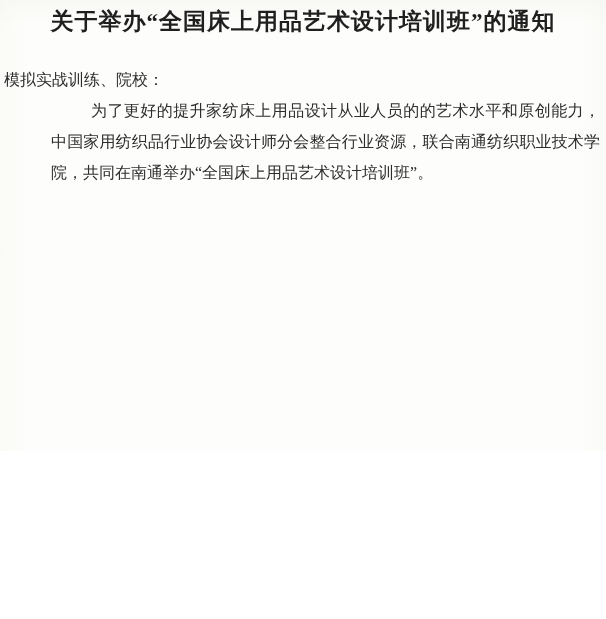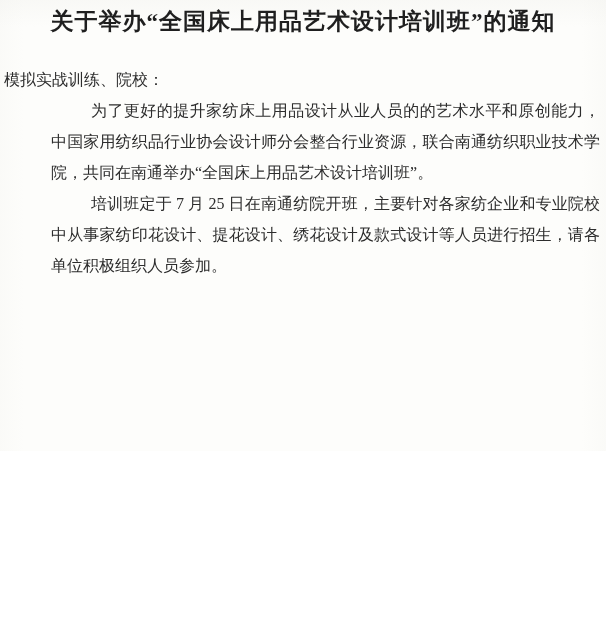--- a/index.html
+++ b/index.html
@@ -95,21 +95,20 @@
 </head>
 <body>
 
 <div class="page">
 
   <h1 class="title">关于举办“全国床上用品艺术设计培训班”的通知</h1>
 
   <div class="body">
     <p class="salutation">模拟实战训练、院校：</p>
     <p class="para">为了更好的提升家纺床上用品设计从业人员的的艺术水平和原创能力，中国家用纺织品行业协会设计师分会整合行业资源，联合南通纺织职业技术学院，共同在南通举办“全国床上用品艺术设计培训班”。</p>
-    <p class="para">培训班定于 7 月 25 日在南通纺院开班，主要针对各家纺企业和专业院校中从事家纺印花设计、提花设计、绣花设计及款式设计等人员进行招生，请各单位积极组织人员参加。</p>
   </div>
 
   <div class="sign-block">
     <div class="sig-name">中国家用纺织品行业协会</div>
     <div class="sig-date">2013 年 6 月 16 日</div>
   </div>
 
   <svg class="seal" viewBox="0 0 172 168" xmlns="http://www.w3.org/2000/svg" aria-hidden="true">
     <ellipse class="ring" cx="86" cy="84" rx="80" ry="77"></ellipse>
     <polygon class="star" points="86,56 92.5,75.1 112.6,75.3 96.5,87.4 102.5,106.7 86,95 69.5,106.7 75.5,87.4 59.4,75.3 79.5,75.1"></polygon>

